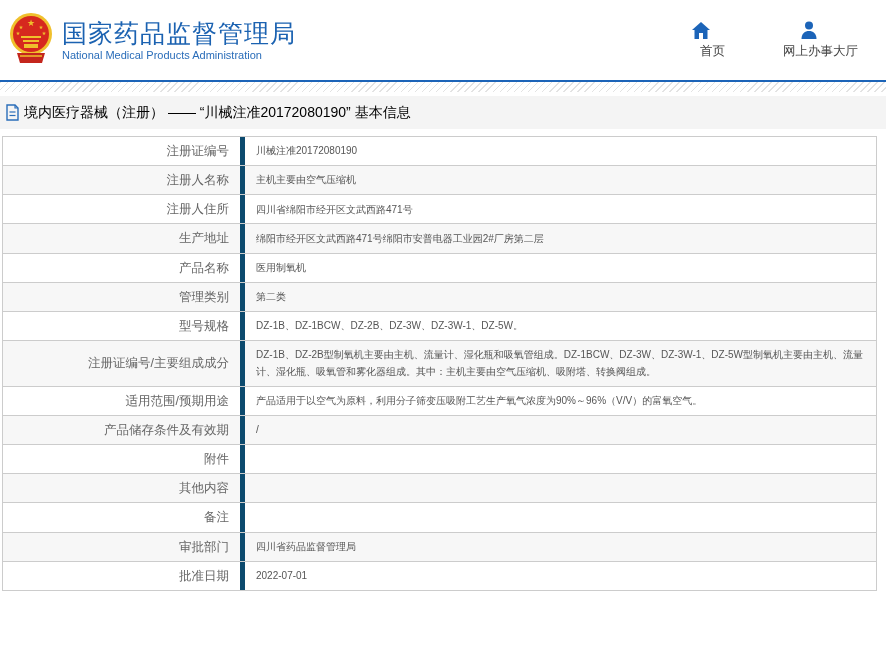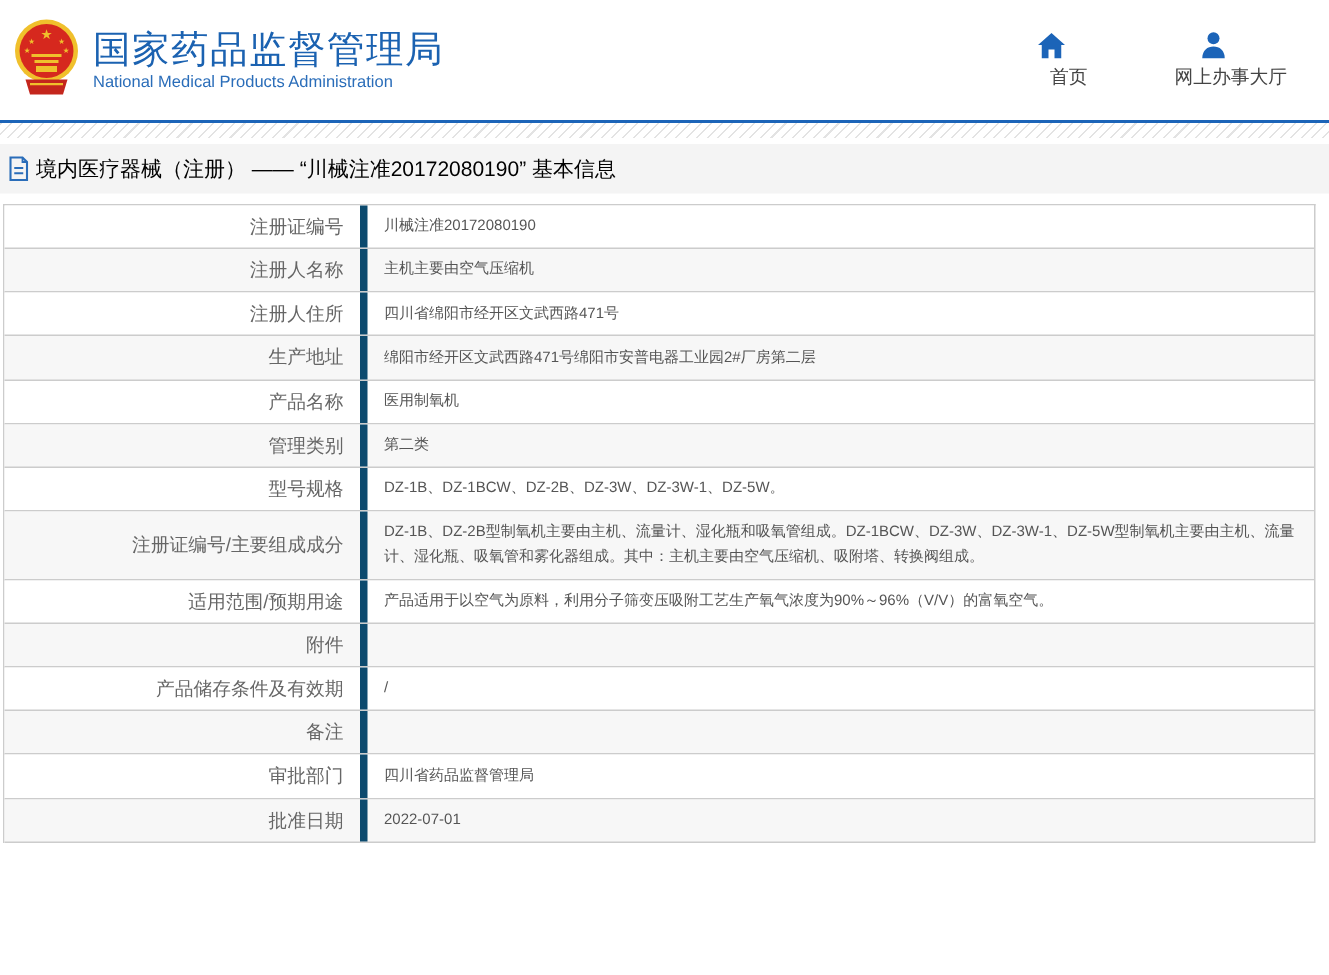--- a/index.html
+++ b/index.html
@@ -127,26 +127,30 @@
     </div>
   <div class="trow">
       <div class="tlabel">注册证编号/主要组成成分</div>
       <div class="tvalue wrap">DZ-1B、DZ-2B型制氧机主要由主机、流量计、湿化瓶和吸氧管组成。DZ-1BCW、DZ-3W、DZ-3W-1、DZ-5W型制氧机主要由主机、流量计、湿化瓶、吸氧管和雾化器组成。其中：主机主要由空气压缩机、吸附塔、转换阀组成。</div>
     </div>
   <div class="trow">
       <div class="tlabel">适用范围/预期用途</div>
       <div class="tvalue">产品适用于以空气为原料，利用分子筛变压吸附工艺生产氧气浓度为90%～96%（V/V）的富氧空气。</div>
     </div>
   <div class="trow">
+      <div class="tlabel">产品储存条件及有效期</div>
+      <div class="tvalue">/</div>
+    </div>
+  <div class="trow">
       <div class="tlabel">附件</div>
       <div class="tvalue"></div>
     </div>
   <div class="trow">
-      <div class="tlabel">产品储存条件及有效期</div>
-      <div class="tvalue">/</div>
+      <div class="tlabel">其他内容</div>
+      <div class="tvalue"></div>
     </div>
   <div class="trow">
       <div class="tlabel">备注</div>
       <div class="tvalue"></div>
     </div>
   <div class="trow">
       <div class="tlabel">审批部门</div>
       <div class="tvalue">四川省药品监督管理局</div>
     </div>
   <div class="trow">

